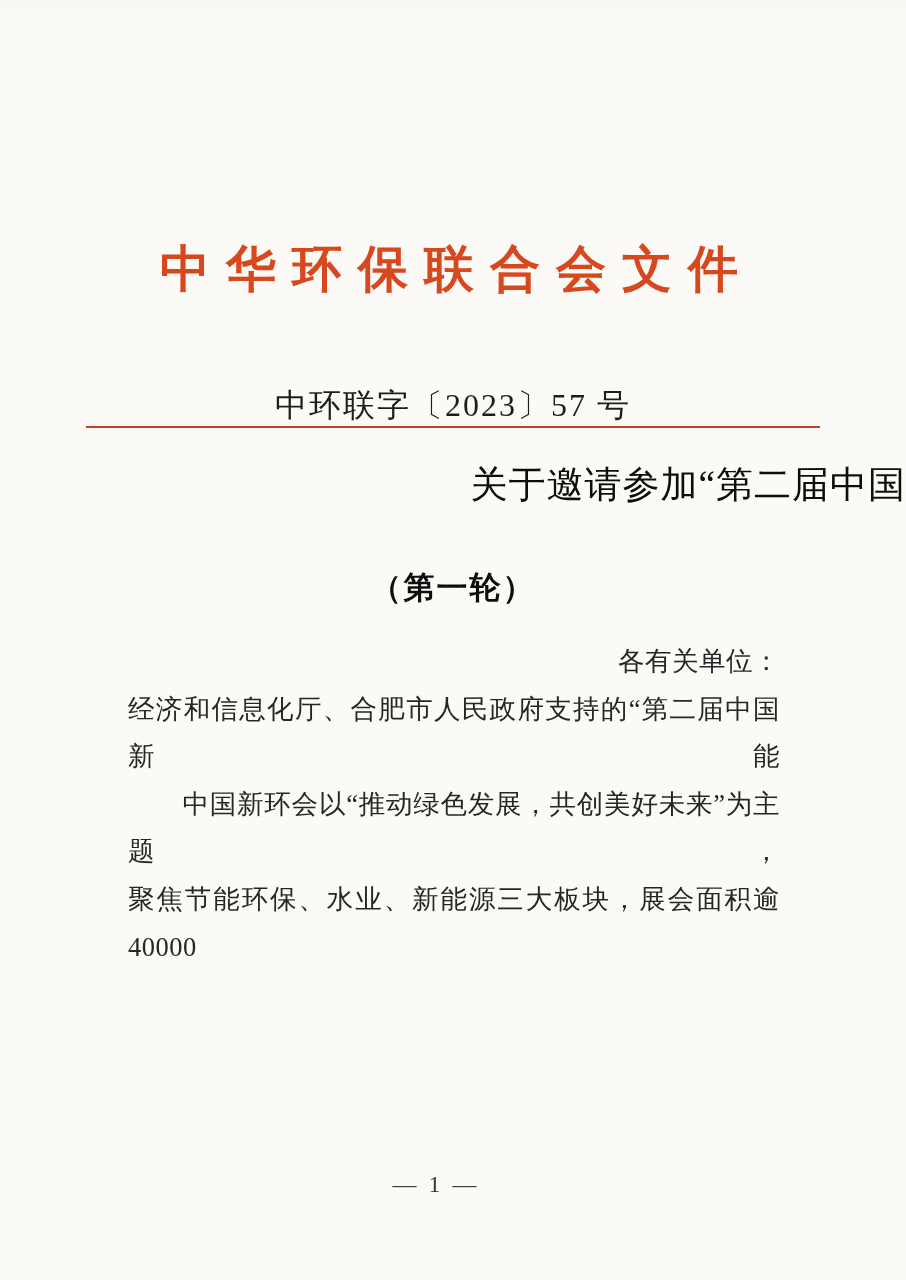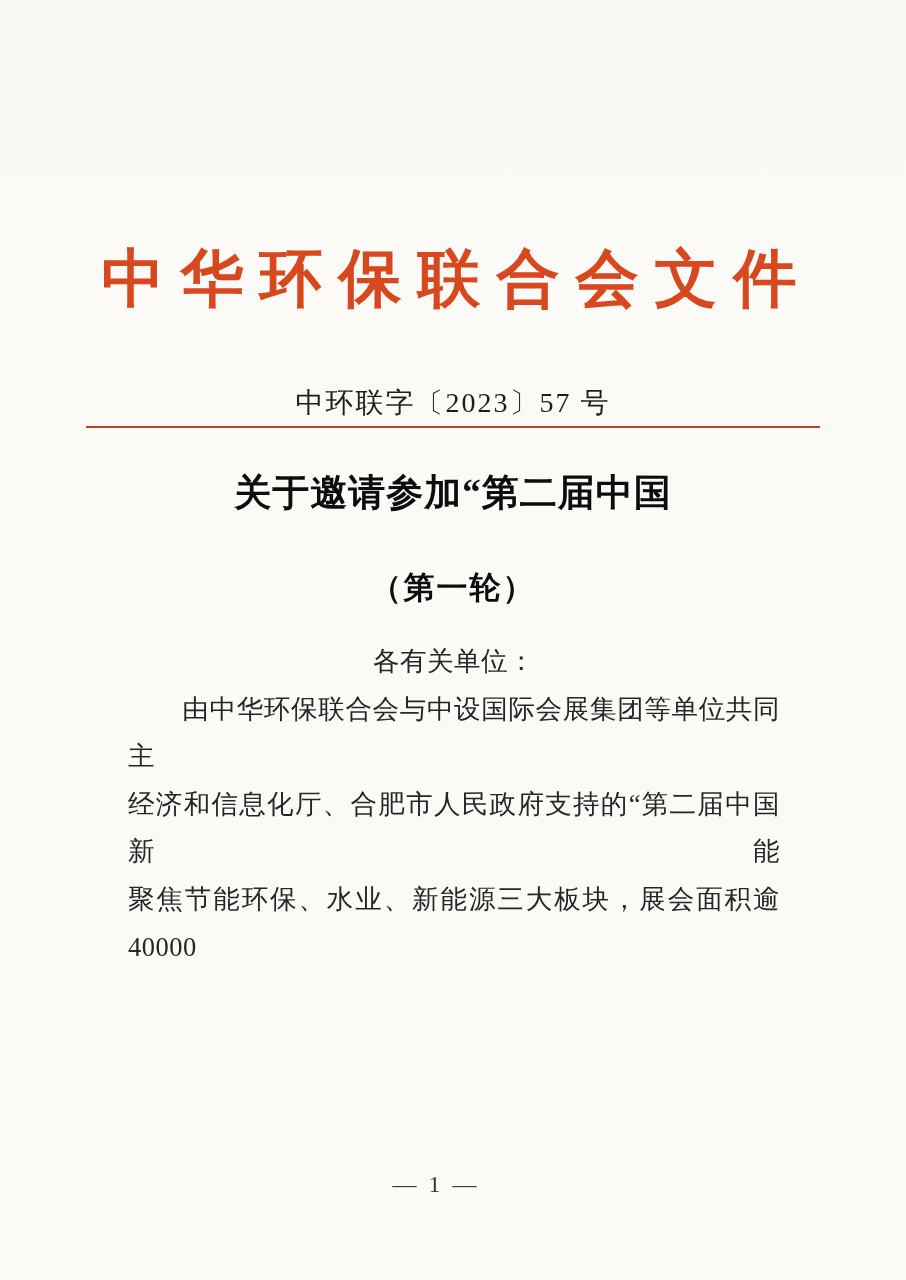--- a/index.html
+++ b/index.html
@@ -16,59 +16,59 @@
     color: #2b2b2b;
   }
   
   .org-title {
     position: absolute;
     top: 236px;
     left: 0;
     right: 8px;
     margin: 0;
     text-align: center;
-    font-size: 63px;
+    font-size: 50px;
     font-weight: 700;
     letter-spacing: 16px;
     text-indent: 16px;
     color: #d8481f;
     white-space: nowrap;
     font-family: "Liberation Serif", "DejaVu Serif", serif;
   }
   
   .doc-number {
     position: absolute;
     top: 384px;
     left: 0;
     right: 0;
     text-align: center;
-    font-size: 28px;
+    font-size: 32px;
     letter-spacing: 2px;
     color: #1d1d1d;
     white-space: nowrap;
   }
   
   .red-line {
     position: absolute;
     top: 426px;
     left: 86px;
     width: 734px;
     height: 2px;
     background: #bf4126;
   }
   
   .doc-title {
     position: absolute;
     top: 459px;
     left: 0;
     right: 0;
-    margin: 8px;
-    text-align: center;
+    margin: 0;
+    text-align: right;
     font-size: 37px;
-    font-weight: 700;
+    font-weight: 400;
     line-height: 52px;
     letter-spacing: 1px;
     color: #0d0d0d;
   }
   .doc-subtitle {
     position: absolute;
     top: 567px;
     left: 0;
     right: 0;
     text-align: center;
@@ -82,21 +82,21 @@
     position: absolute;
     top: 638px;
     left: 128px;
     width: 652px;
     font-size: 26.5px;
     line-height: 47.6px;
     color: #262626;
     letter-spacing: 0.5px;
   }
   .body-line {
-    text-align: center;
+    text-align: right;
     white-space: nowrap;
   }
   .body-line.justify {
     white-space: normal;
     text-align: justify;
     text-align-last: justify;
     text-justify: inter-character;
   }
   
   .page-number {
@@ -124,20 +124,20 @@
   <div class="red-line"></div>
 
   <h2 class="doc-title">
     <div>关于邀请参加“第二届中国</div>
   </h2>
 
   <div class="doc-subtitle">（第一轮）</div>
 
   <div class="body-text">
       <div class="body-line">各有关单位：</div>
-      <div class="body-line justify">　　由中华环保联合会与中设国际会展集团等单位共同主</div>
       <div class="body-line justify">经济和信息化厅、合肥市人民政府支持的“第二届中国新能</div>
+      <div class="body-line justify">　　中国新环会以“推动绿色发展，共创美好未来”为主题，</div>
       <div class="body-line justify">聚焦节能环保、水业、新能源三大板块，展会面积逾 40000</div>
     </div>
 
   <div class="page-number">— 1 —</div>
 
 </div>
 
 </body></html>

